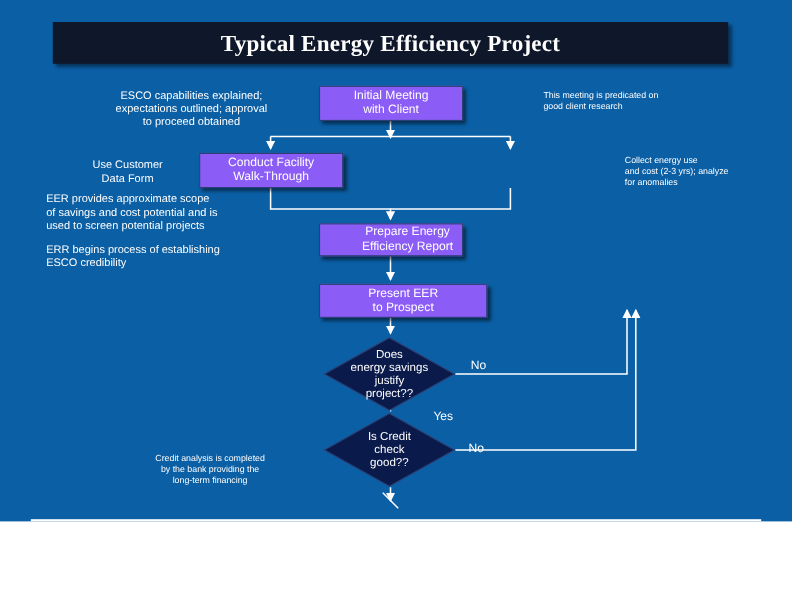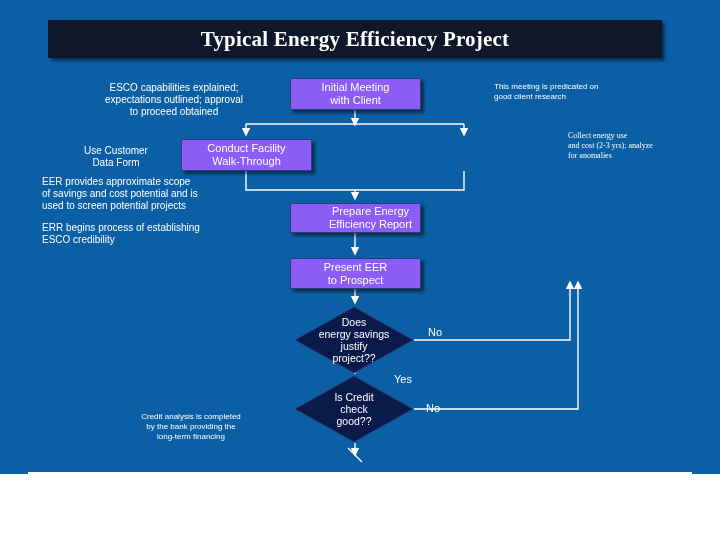--- a/index.html
+++ b/index.html
@@ -60,21 +60,21 @@
     box-shadow: 3px 3px 3px rgba(0,0,0,0.5);
     box-sizing: border-box;
     padding: 2px;
   }
   .box span { display: block; white-space: pre-line; }
 
   #box-initial-meeting { left: 290px; top: 78px; width: 131px; height: 32px; }
   #box-walk-through    { left: 181px; top: 139px; width: 131px; height: 32px; }
   #box-review-usage    { left: 400px; top: 139px; width: 126px; height: 32px; }
   #box-prepare-report  { left: 290px; top: 203px; width: 131px; height: 30px; padding-left: 32px; }
-  #box-present-eer     { left: 290px; top: 258px; width: 131px; height: 31px; }
+  #box-present-eer     { left: 290px; top: 258px; width: 153px; height: 31px; }
   #box-select-client   { left: 511px; top: 247px; width: 118px; height: 31px; }
 
   
   .diamond-wrap {
     position: absolute;
   }
   .diamond-shape {
     position: absolute;
     left: 0; top: 0;
     width: 100%;
@@ -103,21 +103,21 @@
     color: #ffffff;
     font-size: 10px;
     line-height: 12px;
     white-space: pre-line;
   }
   .note.small { font-size: 8px; line-height: 10px; }
 
   #note-esco-cap   { left: 86px;  top: 82px;  width: 176px; text-align: center; }
   #note-meeting-pred { left: 470px; top: 82px;  width: 140px; margin-left: 24px; }
   #note-use-customer { left: 60px;  top: 145px; width: 112px; text-align: center; }
-  #note-collect-energy { left: 568px; top: 131px; width: 116px; font-family: Liberation Serif, serif; }
+  #note-collect-energy { left: 568px; top: 141px; width: 116px; }
   #note-eer-provides { left: 42px;  top: 176px; width: 205px; }
   #note-err-begins  { left: 42px;  top: 222px; width: 200px; }
   #note-credit-analysis { left: 116px; top: 412px; width: 150px; text-align: center; }
 
   #label-no-1  { left: 428px; top: 326px; width: 30px; font-size: 11px; }
   #label-yes-1 { left: 394px; top: 373px; width: 36px; font-size: 11px; }
   #label-no-2  { left: 426px; top: 402px; width: 30px; font-size: 11px; }
 
   
   #connectors {

